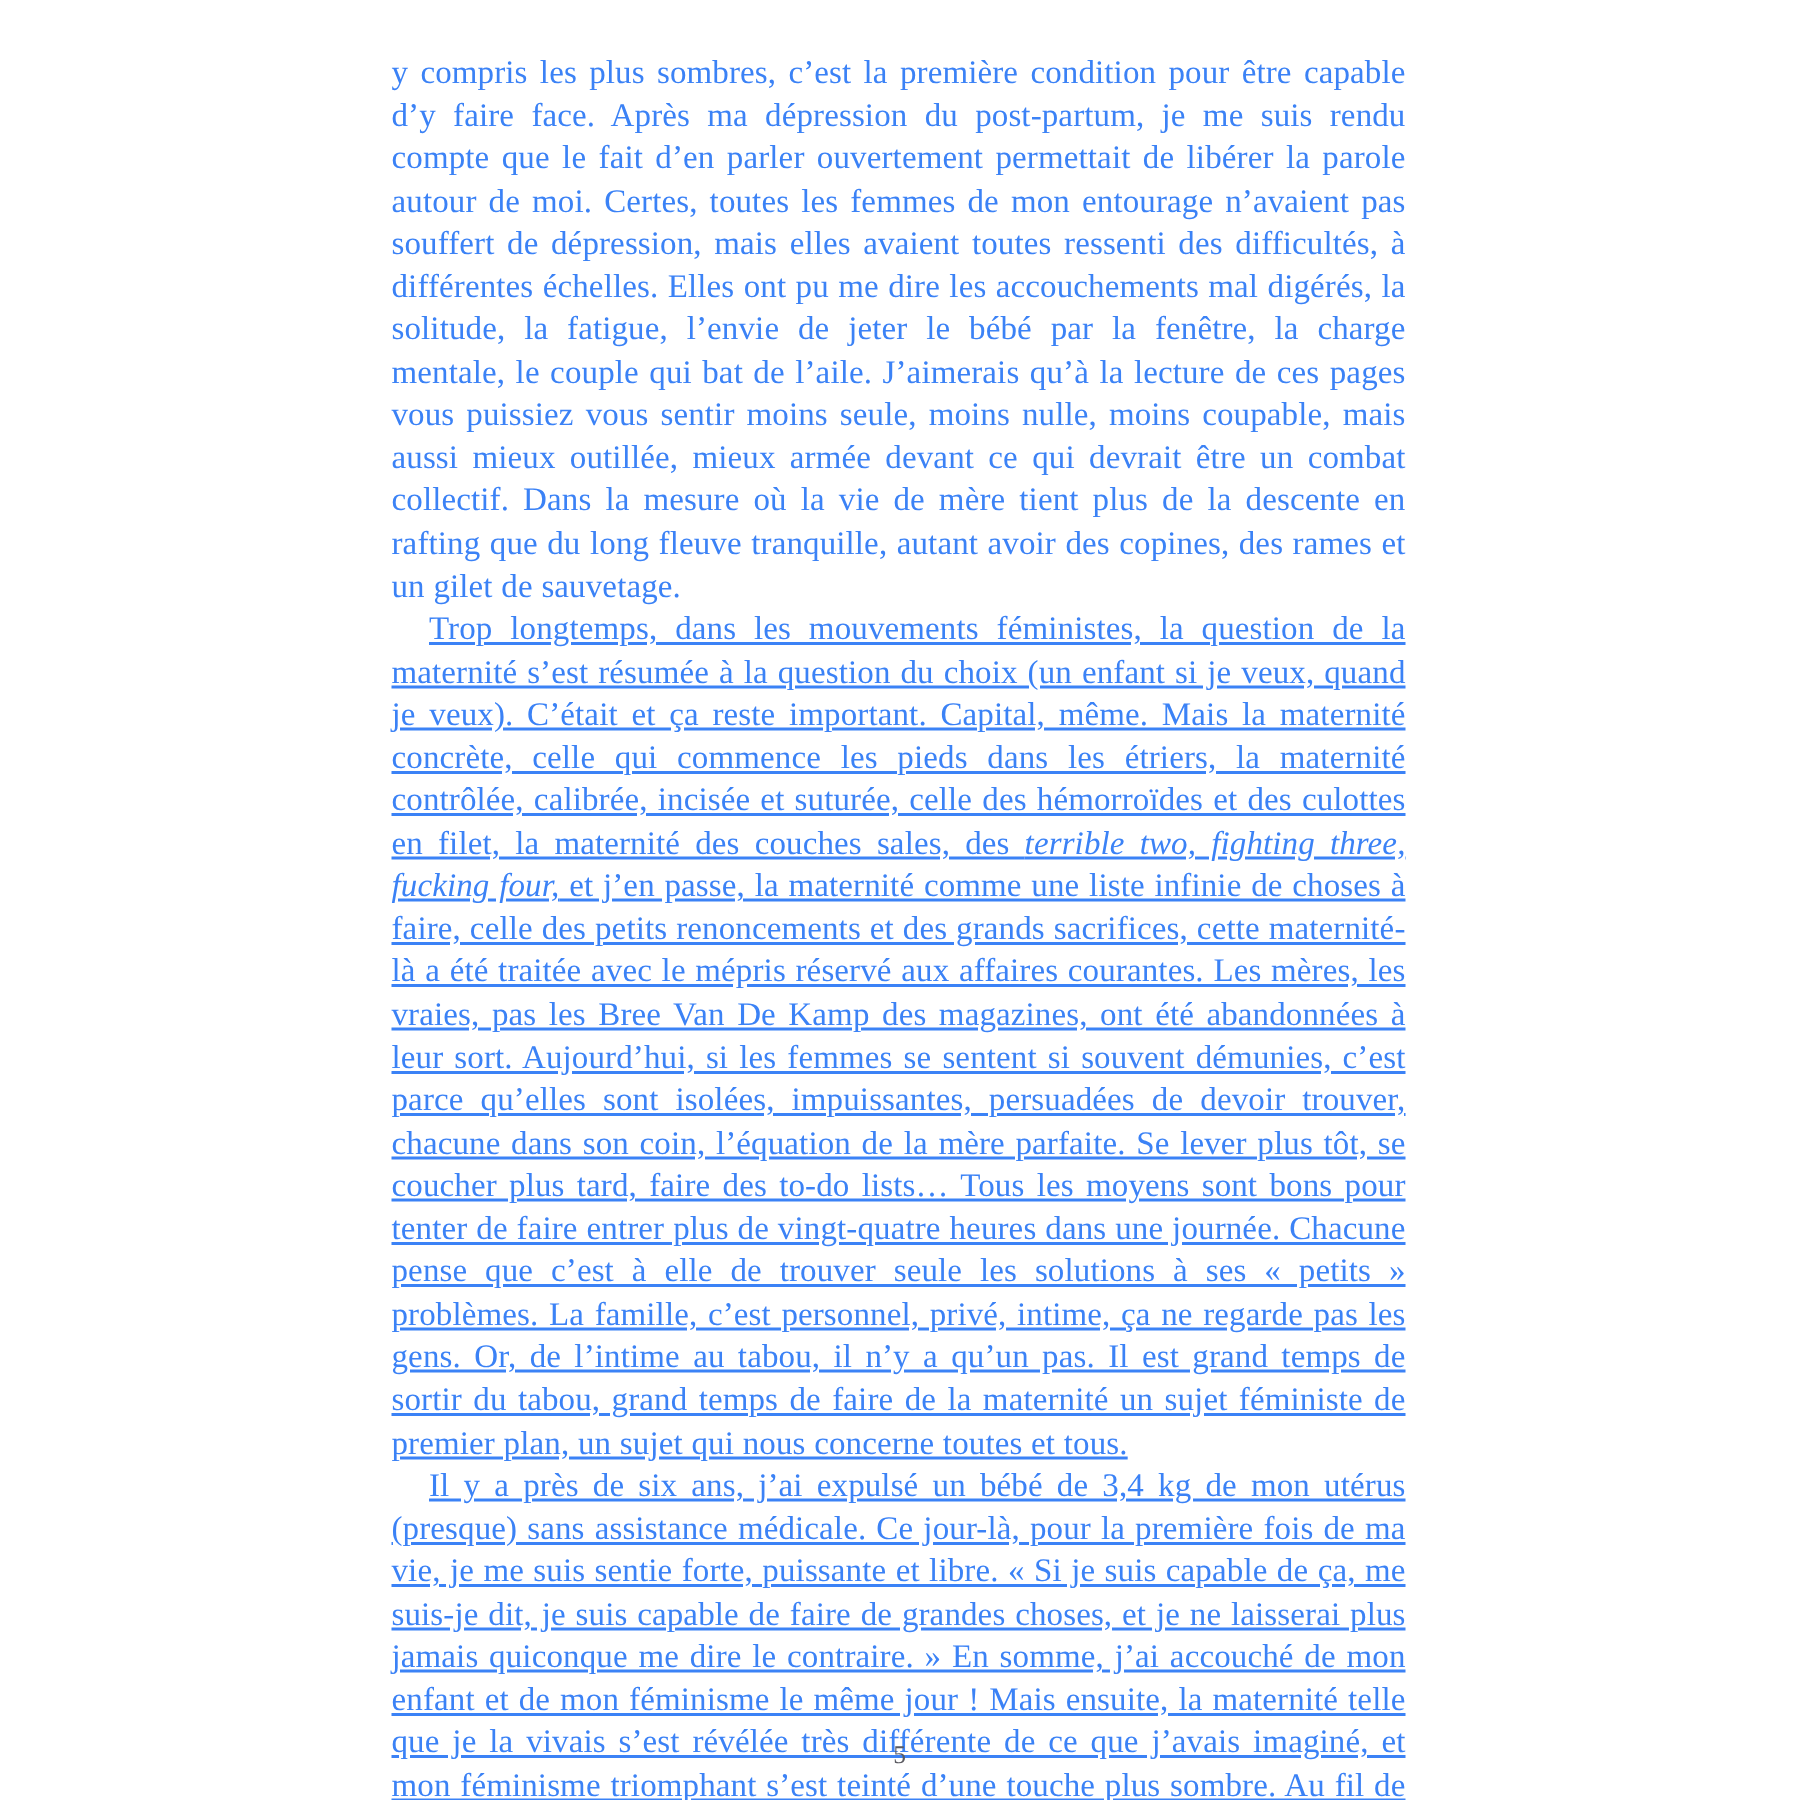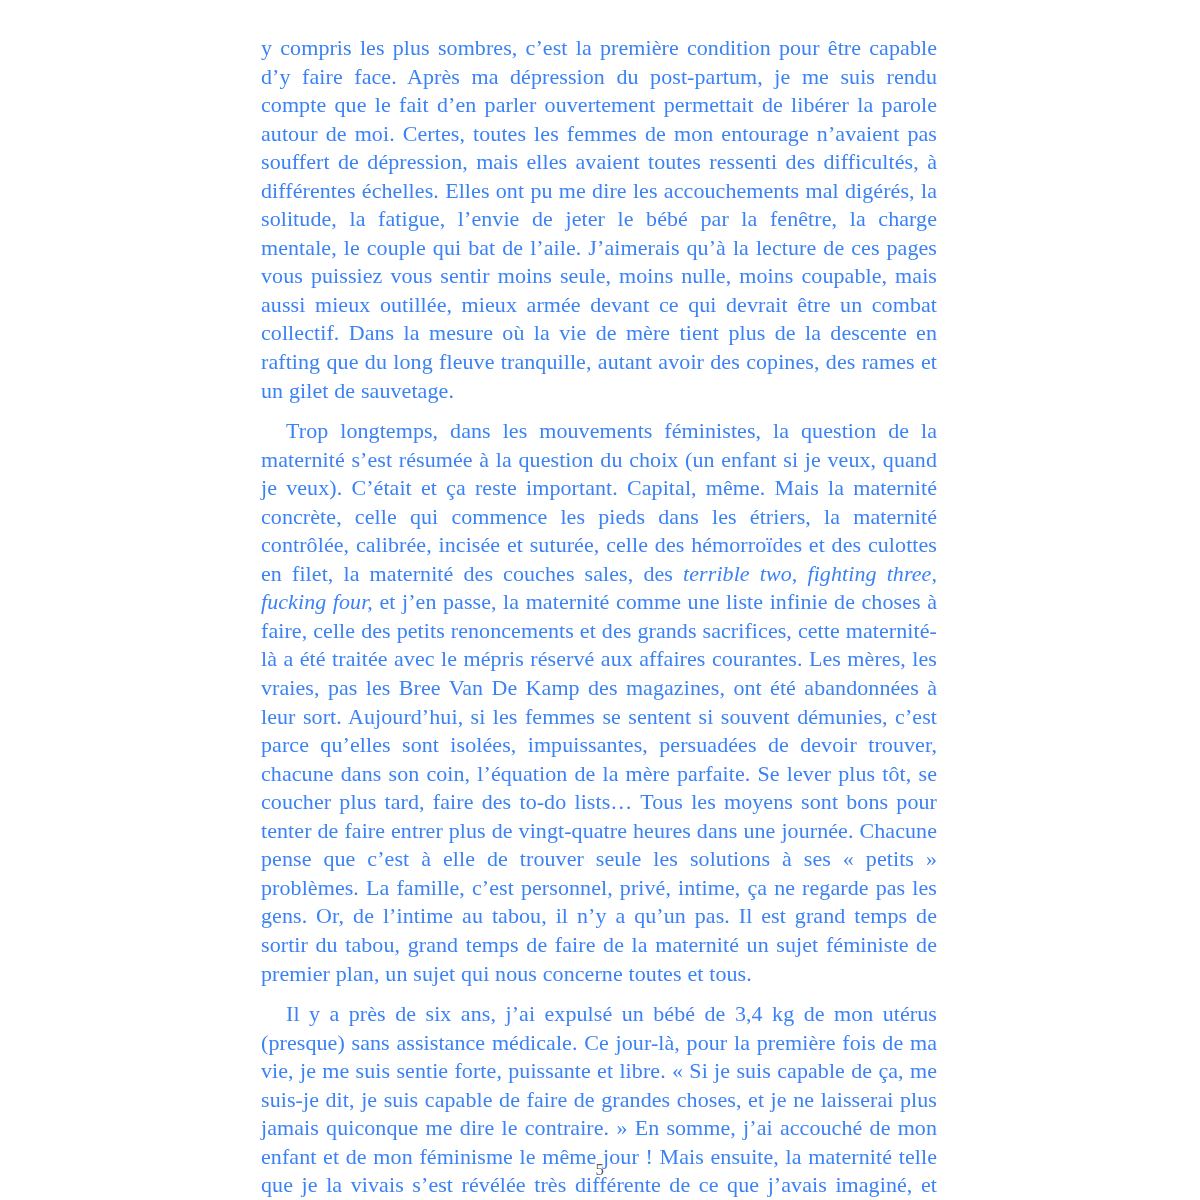--- a/index.html
+++ b/index.html
@@ -49,21 +49,22 @@
   
   .para.continuation {
     text-indent: 0;
   }
 
   .para.indented {
     text-indent: 25px;
   }
 
   .para + .para {
-    margin-top: 12px;
+    margin-top: 0;
+    text-decoration: underline;
   }
 
   .ital {
     font-style: italic;
   }
 
   
   .para::after {
     content: "";
     display: inline-block;

